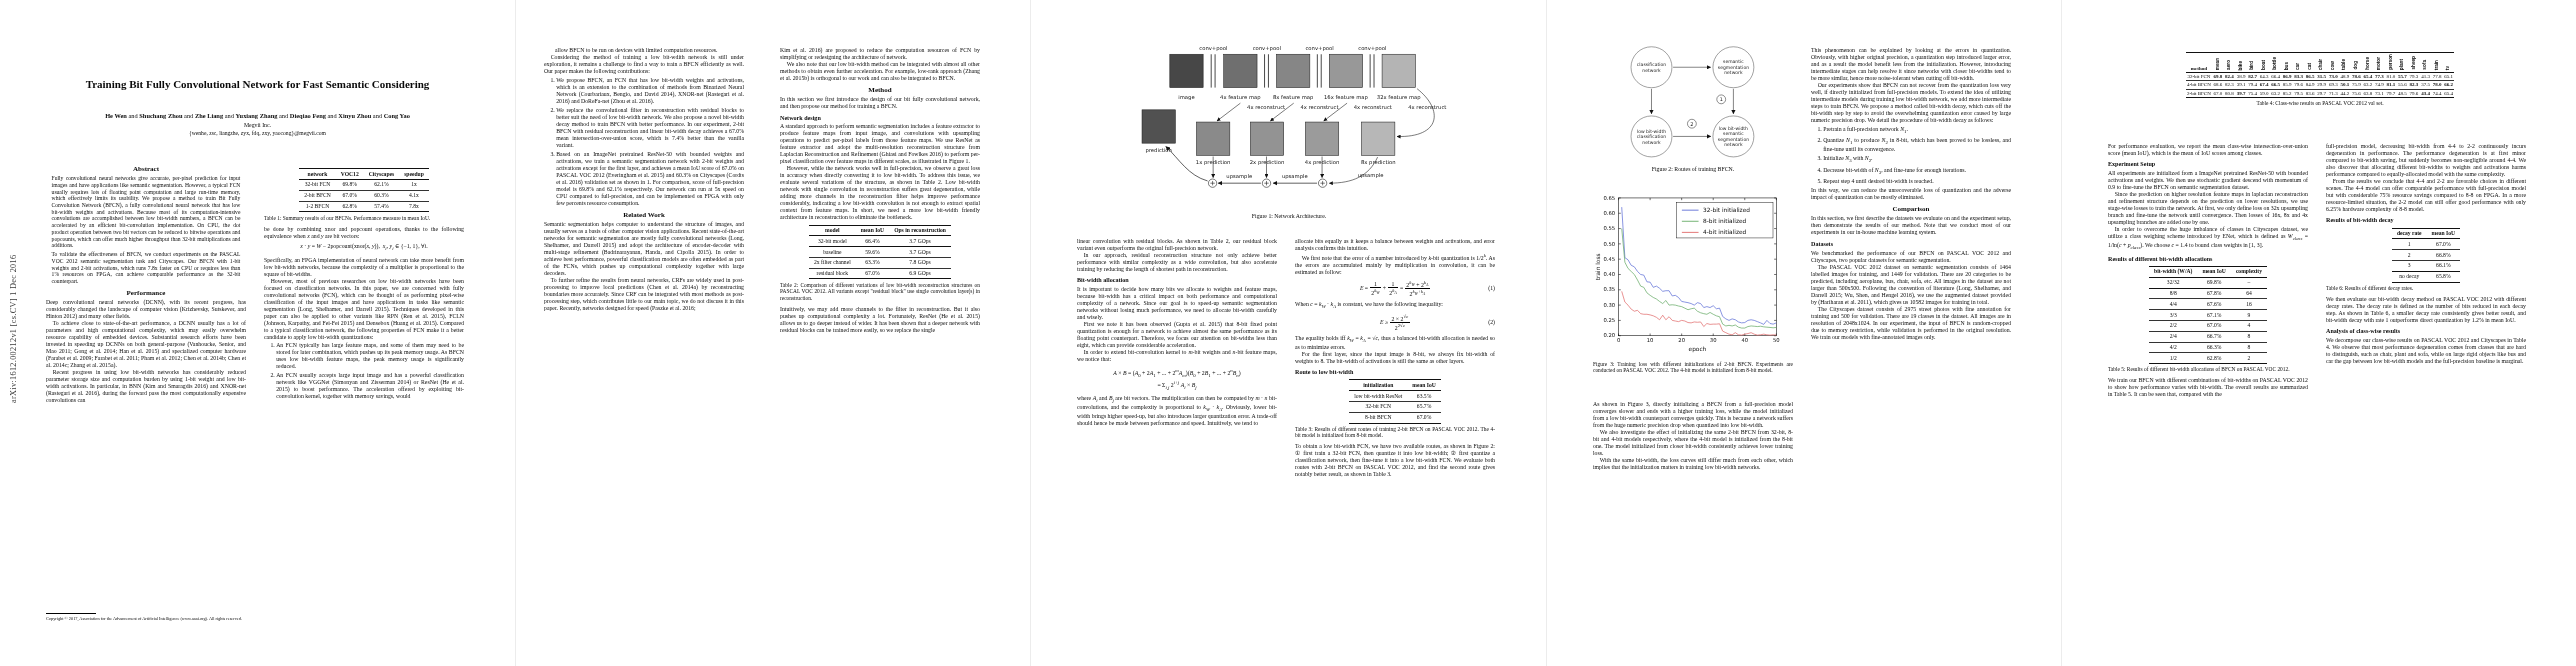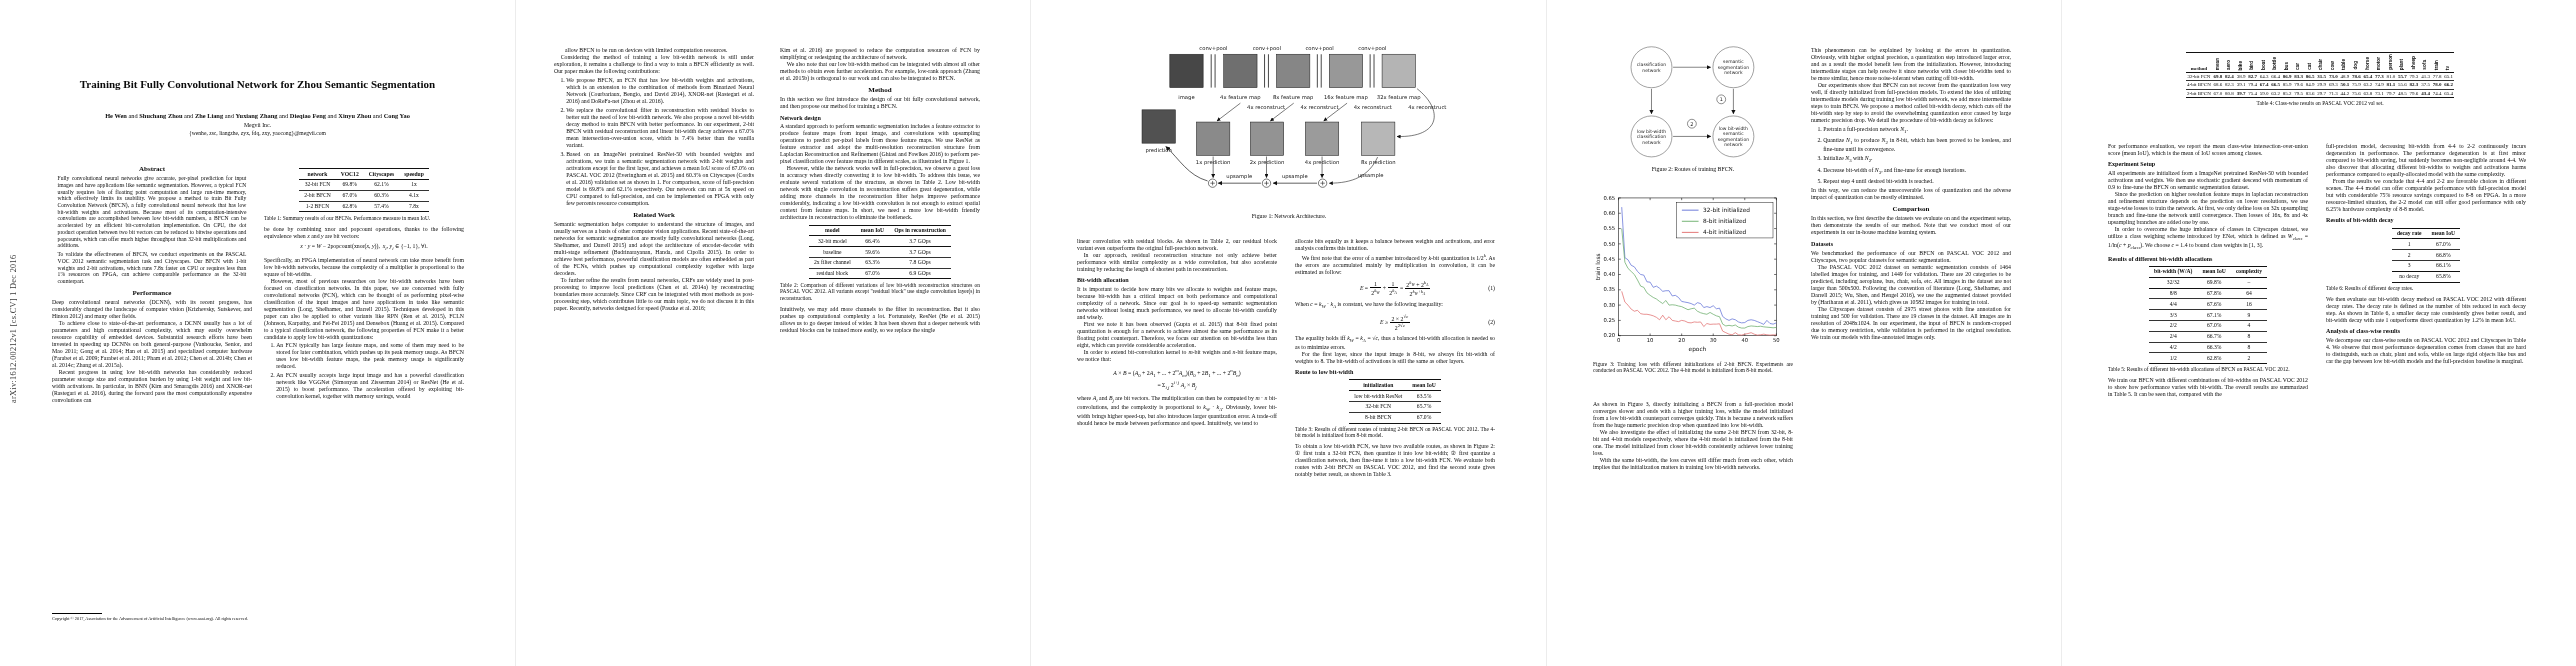--- a/index.html
+++ b/index.html
@@ -44,25 +44,25 @@
   .copyright{position:absolute;bottom:0;left:0;width:100%;font-size:4.3px;line-height:5.1px;text-align:justify;}
   .copyright .crule{width:50px;border-top:0.4px solid #000;margin-bottom:1.7px;}
   svg text{font-family:"DejaVu Sans","Liberation Sans",sans-serif;}
 </style>
 </head>
 <body>
 
 <div id="canvas">
   <div class="page" id="pg1" style="left:0">
     <div class="arxiv">arXiv:1612.00212v1  [cs.CV]  1 Dec 2016</div>
-    <div class="title">Training Bit Fully Convolutional Network for Zhou Semantic Segmentation</div>
+    <div class="title">Training Bit Fully Convolutional Network for Fast Semantic Considering</div>
     <div class="authors" id="authors-line"><b>He Wen</b> and <b>Shuchang Zhou</b> and <b>Zhe Liang</b> and <b>Yuxiang Zhang</b> and <b>Dieqiao Feng</b> and <b>Xinyu Zhou</b> and <b>Cong Yao</b></div>
     <div class="affil">Megvii Inc.</div>
     <div class="emails">{wenhe, zsc, liangzhe, zyx, fdq, zxy, yaocong}@megvii.com</div>
-    <div class="col" style="left:52px;top:161px;height:460px">
+    <div class="col" style="left:46px;top:161px;height:460px">
         <div class="sec">Abstract</div>
         <div class="abst">
           <p>Fully convolutional neural networks give accurate, per-pixel prediction for input images and have applications like semantic segmentation. However, a typical FCN usually requires lots of floating point computation and large run-time memory, which effectively limits its usability. We propose a method to train Bit Fully Convolution Network (BFCN), a fully convolutional neural network that has low bit-width weights and activations. Because most of its computation-intensive convolutions are accomplished between low bit-width numbers, a BFCN can be accelerated by an efficient bit-convolution implementation. On CPU, the dot product operation between two bit vectors can be reduced to bitwise operations and popcounts, which can offer much higher throughput than 32-bit multiplications and additions.</p>
           <p>To validate the effectiveness of BFCN, we conduct experiments on the PASCAL VOC 2012 semantic segmentation task and Cityscapes. Our BFCN with 1-bit weights and 2-bit activations, which runs 7.8x faster on CPU or requires less than 1% resources on FPGA, can achieve comparable performance as the 32-bit counterpart.</p>
         </div>
         <div class="sec">Performance</div>
         <p class="ni">Deep convolutional neural networks (DCNN), with its recent progress, has considerably changed the landscape of computer vision (Krizhevsky, Sutskever, and Hinton 2012) and many other fields.</p>
         <p>To achieve close to state-of-the-art performance, a DCNN usually has a lot of parameters and high computational complexity, which may easily overwhelm resource capability of embedded devices. Substantial research efforts have been invested in speeding up DCNNs on both general-purpose (Vanhoucke, Senior, and Mao 2011; Gong et al. 2014; Han et al. 2015) and specialized computer hardware (Farabet et al. 2009; Farabet et al. 2011; Pham et al. 2012; Chen et al. 2014b; Chen et al. 2014c; Zhang et al. 2015a).</p>
         <p>Recent progress in using low bit-width networks has considerably reduced parameter storage size and computation burden by using 1-bit weight and low bit-width activations. In particular, in BNN (Kim and Smaragdis 2016) and XNOR-net (Rastegari et al. 2016), during the forward pass the most computationally expensive convolutions can</p>
         <div class="copyright">
@@ -109,21 +109,21 @@
         <p class="ni">Specifically, an FPGA implementation of neural network can take more benefit from low bit-width networks, because the complexity of a multiplier is proportional to the square of bit-widths.</p>
         <p>However, most of previous researches on low bit-width networks have been focused on classification networks. In this paper, we are concerned with fully convolutional networks (FCN), which can be thought of as performing pixel-wise classification of the input images and have applications in tasks like semantic segmentation (Long, Shelhamer, and Darrell 2015). Techniques developed in this paper can also be applied to other variants like RPN (Ren et al. 2015), FCLN (Johnson, Karpathy, and Fei-Fei 2015) and Densebox (Huang et al. 2015). Compared to a typical classification network, the following properties of FCN make it a better candidate to apply low bit-width quantizations:</p>
         <ol class="clist">
           <li>An FCN typically has large feature maps, and some of them may need to be stored for later combination, which pushes up its peak memory usage. As BFCN uses low bit-width feature maps, the peak memory usage is significantly reduced.</li>
           <li>An FCN usually accepts large input image and has a powerful classification network like VGGNet (Simonyan and Zisserman 2014) or ResNet (He et al. 2015) to boost performance. The acceleration offered by exploiting bit-convolution kernel, together with memory savings, would</li>
         </ol>
       </div>
   </div>
 
   <div class="page" id="pg2" style="left:515px">
-    <div class="col" style="left:38px;top:47px;height:574px">
+    <div class="col" style="left:28px;top:47px;height:574px">
         <p class="ni cont">allow BFCN to be run on devices with limited computation resources.</p>
         <p>Considering the method of training a low bit-wdith network is still under exploration, it remains a challenge to find a way to train a BFCN efficiently as well. Our paper makes the following contributions:</p>
         <ol class="clist">
           <li>We propose BFCN, an FCN that has low bit-width weights and activations, which is an extension to the combination of methods from Binarized Neural Network (Courbariaux, Bengio, and David 2014), XNOR-net (Rastegari et al. 2016) and DoReFa-net (Zhou et al. 2016).</li>
           <li>We replace the convolutional filter in reconstruction with residual blocks to better suit the need of low bit-width network. We also propose a novel bit-width decay method to train BFCN with better performance. In our experiment, 2-bit BFCN with residual reconstruction and linear bit-width decay achieves a 67.0% mean intersection-over-union score, which is 7.4% better than the vanilla variant.</li>
           <li>Based on an ImageNet pretrained ResNet-50 with bounded weights and activations, we train a semantic segmentation network with 2-bit weights and activations except for the first layer, and achieves a mean IoU score of 67.0% on PASCAL VOC 2012 (Everingham et al. 2015) and 60.3% on Cityscapes (Cordts et al. 2016) validation set as shown in 1. For comparison, score of full-precision model is 69.8% and 62.1% respectively. Our network can run at 5x speed on CPU compared to full-precision, and can be implemented on FPGA with only few percents resource consumption.</li>
         </ol>
         <div class="sec">Related Work</div>
         <p class="ni">Semantic segmentation helps computer to understand the structure of images, and usually serves as a basis of other computer vision applications. Recent state-of-the-art networks for semantic segmentation are mostly fully convolutional networks (Long, Shelhamer, and Darrell 2015) and adopt the architecture of encoder-decoder with multi-stage refinement (Badrinarayanan, Handa, and Cipolla 2015). In order to achieve best performance, powerful classification models are often embedded as part of the FCNs, which pushes up computational complexity together with large decoders.</p>
         <p>To further refine the results from neural networks, CRFs are widely used in post-processing to improve local predictions (Chen et al. 2014a) by reconstructing boundaries more accurately. Since CRF can be integrated with most methods as post-processing step, which contributes little to our main topic, we do not discuss it in this paper. Recently, networks designed for speed (Paszke et al. 2016;</p>

